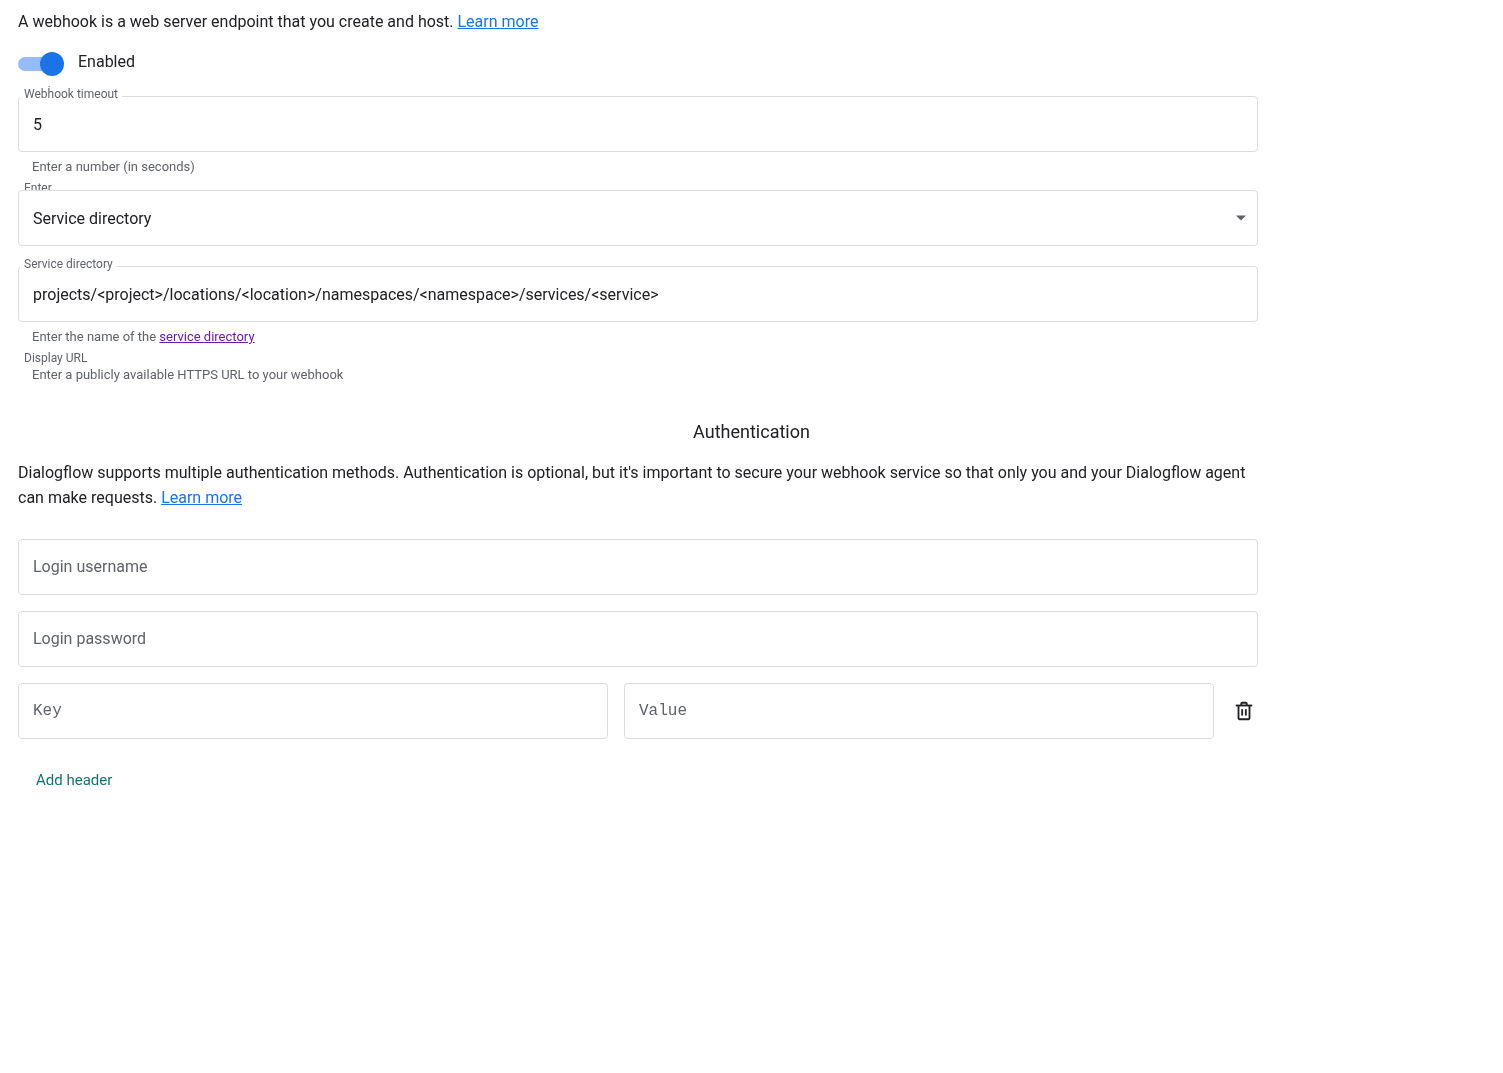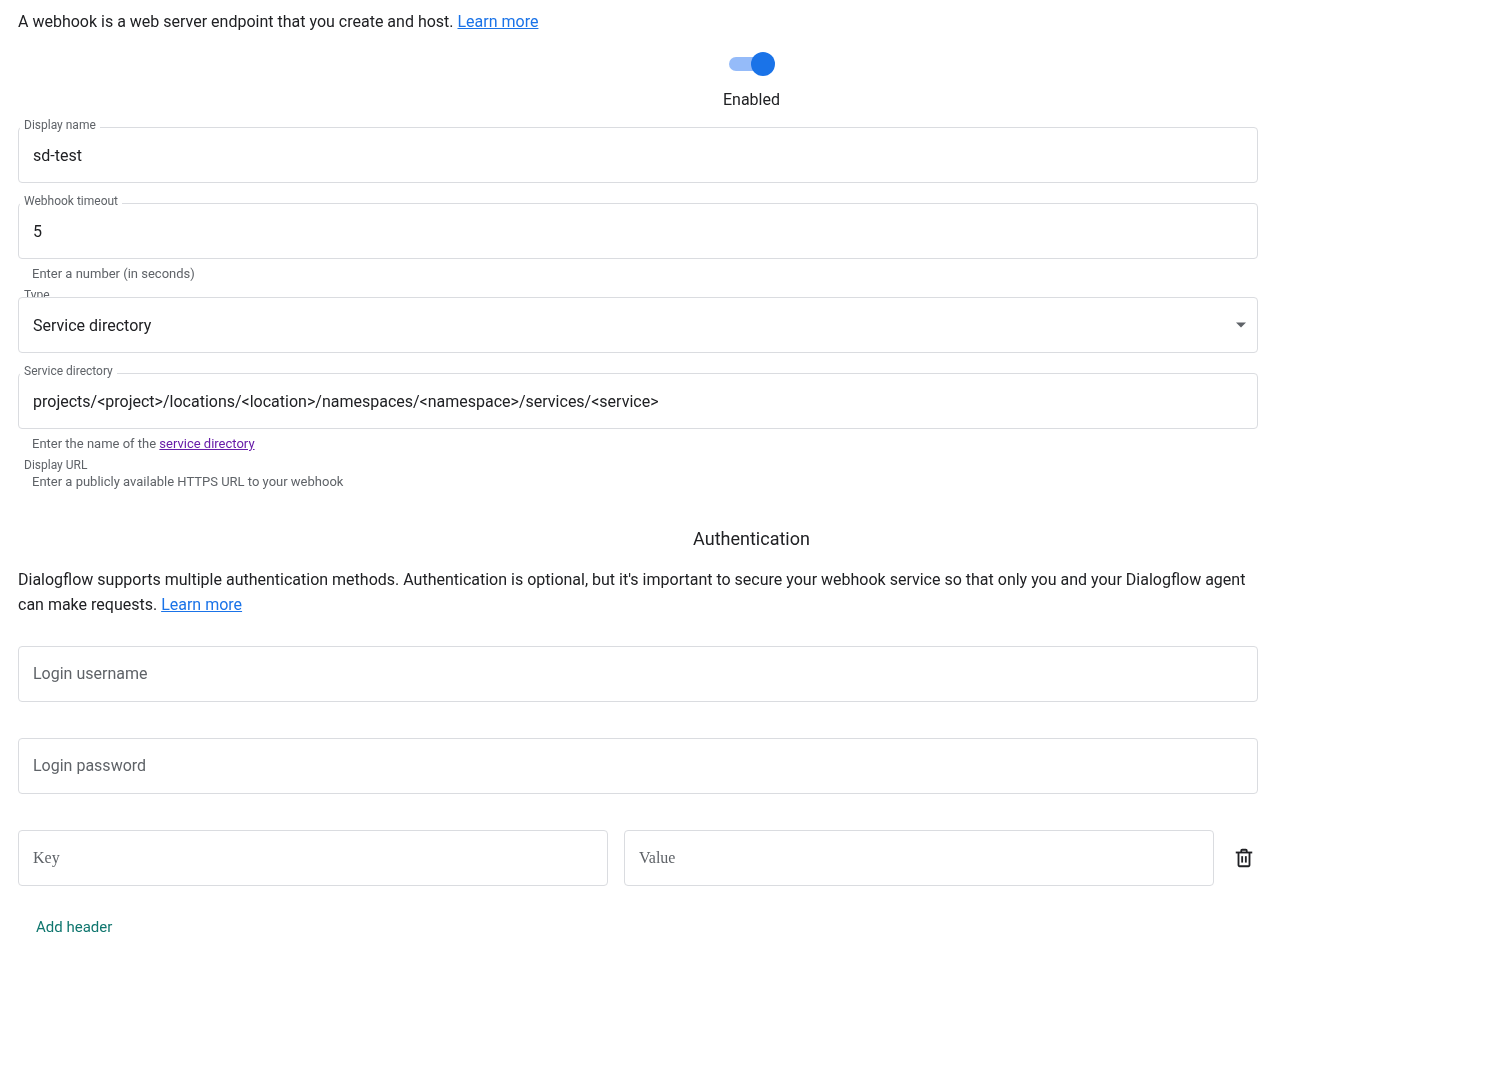--- a/index.html
+++ b/index.html
@@ -20,25 +20,24 @@
     a.link-blue {
       color: #1a73e8;
       text-decoration: underline;
     }
     a.link-purple {
       color: #681da8;
       text-decoration: underline;
     }
     .toggle-row {
       display: flex;
-      align-items: center;
+      align-items: flex-start;
       gap: 14px;
       margin-bottom: 18px;
       padding-top: 4px;
-      flex-direction: column;
     }
     .switch {
       width: 46px;
       height: 24px;
       position: relative;
       display: inline-block;
     }
     .switch-track {
       position: absolute;
       top: 5px;
@@ -127,40 +126,40 @@
       width: 1240px;
       height: 56px;
       border: 1px solid #dadce0;
       border-radius: 4px;
       padding: 8px 14px;
       font-size: 16px;
       color: #202124;
       font-family: inherit;
       background: #fff;
       outline: none;
-      margin-bottom: 36px;
+      margin-bottom: 16px;
       display: block;
     }
     .plain-input::placeholder { color: #5f6368; }
     .header-row {
       display: flex;
       align-items: center;
       gap: 16px;
       width: 1240px;
       margin-bottom: 24px;
     }
     .header-row .kv-input {
       flex: 1;
       height: 56px;
       border: 1px solid #dadce0;
       border-radius: 4px;
       padding: 0 14px;
       font-size: 16px;
       color: #202124;
-      font-family: Liberation Serif, serif;
+      font-family: Liberation Mono, monospace;
       background: #fff;
       outline: none;
     }
     .header-row .kv-input::placeholder { color: #5f6368; }
     .trash-btn {
       width: 28px; height: 28px;
       display: flex; align-items: center; justify-content: center;
       cursor: pointer;
       color: #202124;
     }
@@ -185,31 +184,30 @@
 <div class="toggle-row">
   <div class="switch">
     <div class="switch-track"></div>
     <div class="switch-thumb"></div>
   </div>
   <span class="switch-label">Enabled</span>
 </div>
 
 <div class="field-wrap nohelper">
   <span class="float-label">Display name</span>
-  <input class="outlined-input" type="text" value="sd-test" style="">
 </div>
 
 <div class="field-wrap">
   <span class="float-label">Webhook timeout</span>
   <input class="outlined-input" type="text" value="5" style="">
 </div>
 <div class="helper">Enter a number (in seconds)</div>
 
 <div class="field-wrap nohelper">
-  <span class="float-label">Type</span>
+  <span class="float-label">Enter</span>
   <div class="select-wrap">
     <input class="outlined-input" type="text" readonly="" value="Service directory" style="">
     <span class="dropdown-arrow"></span>
   </div>
 </div>
 
 <div class="field-wrap">
   <span class="float-label">Service directory</span>
   <input class="outlined-input" type="text" value="projects/&lt;project&gt;/locations/&lt;location&gt;/namespaces/&lt;namespace&gt;/services/&lt;service&gt;" style="">
 </div>

